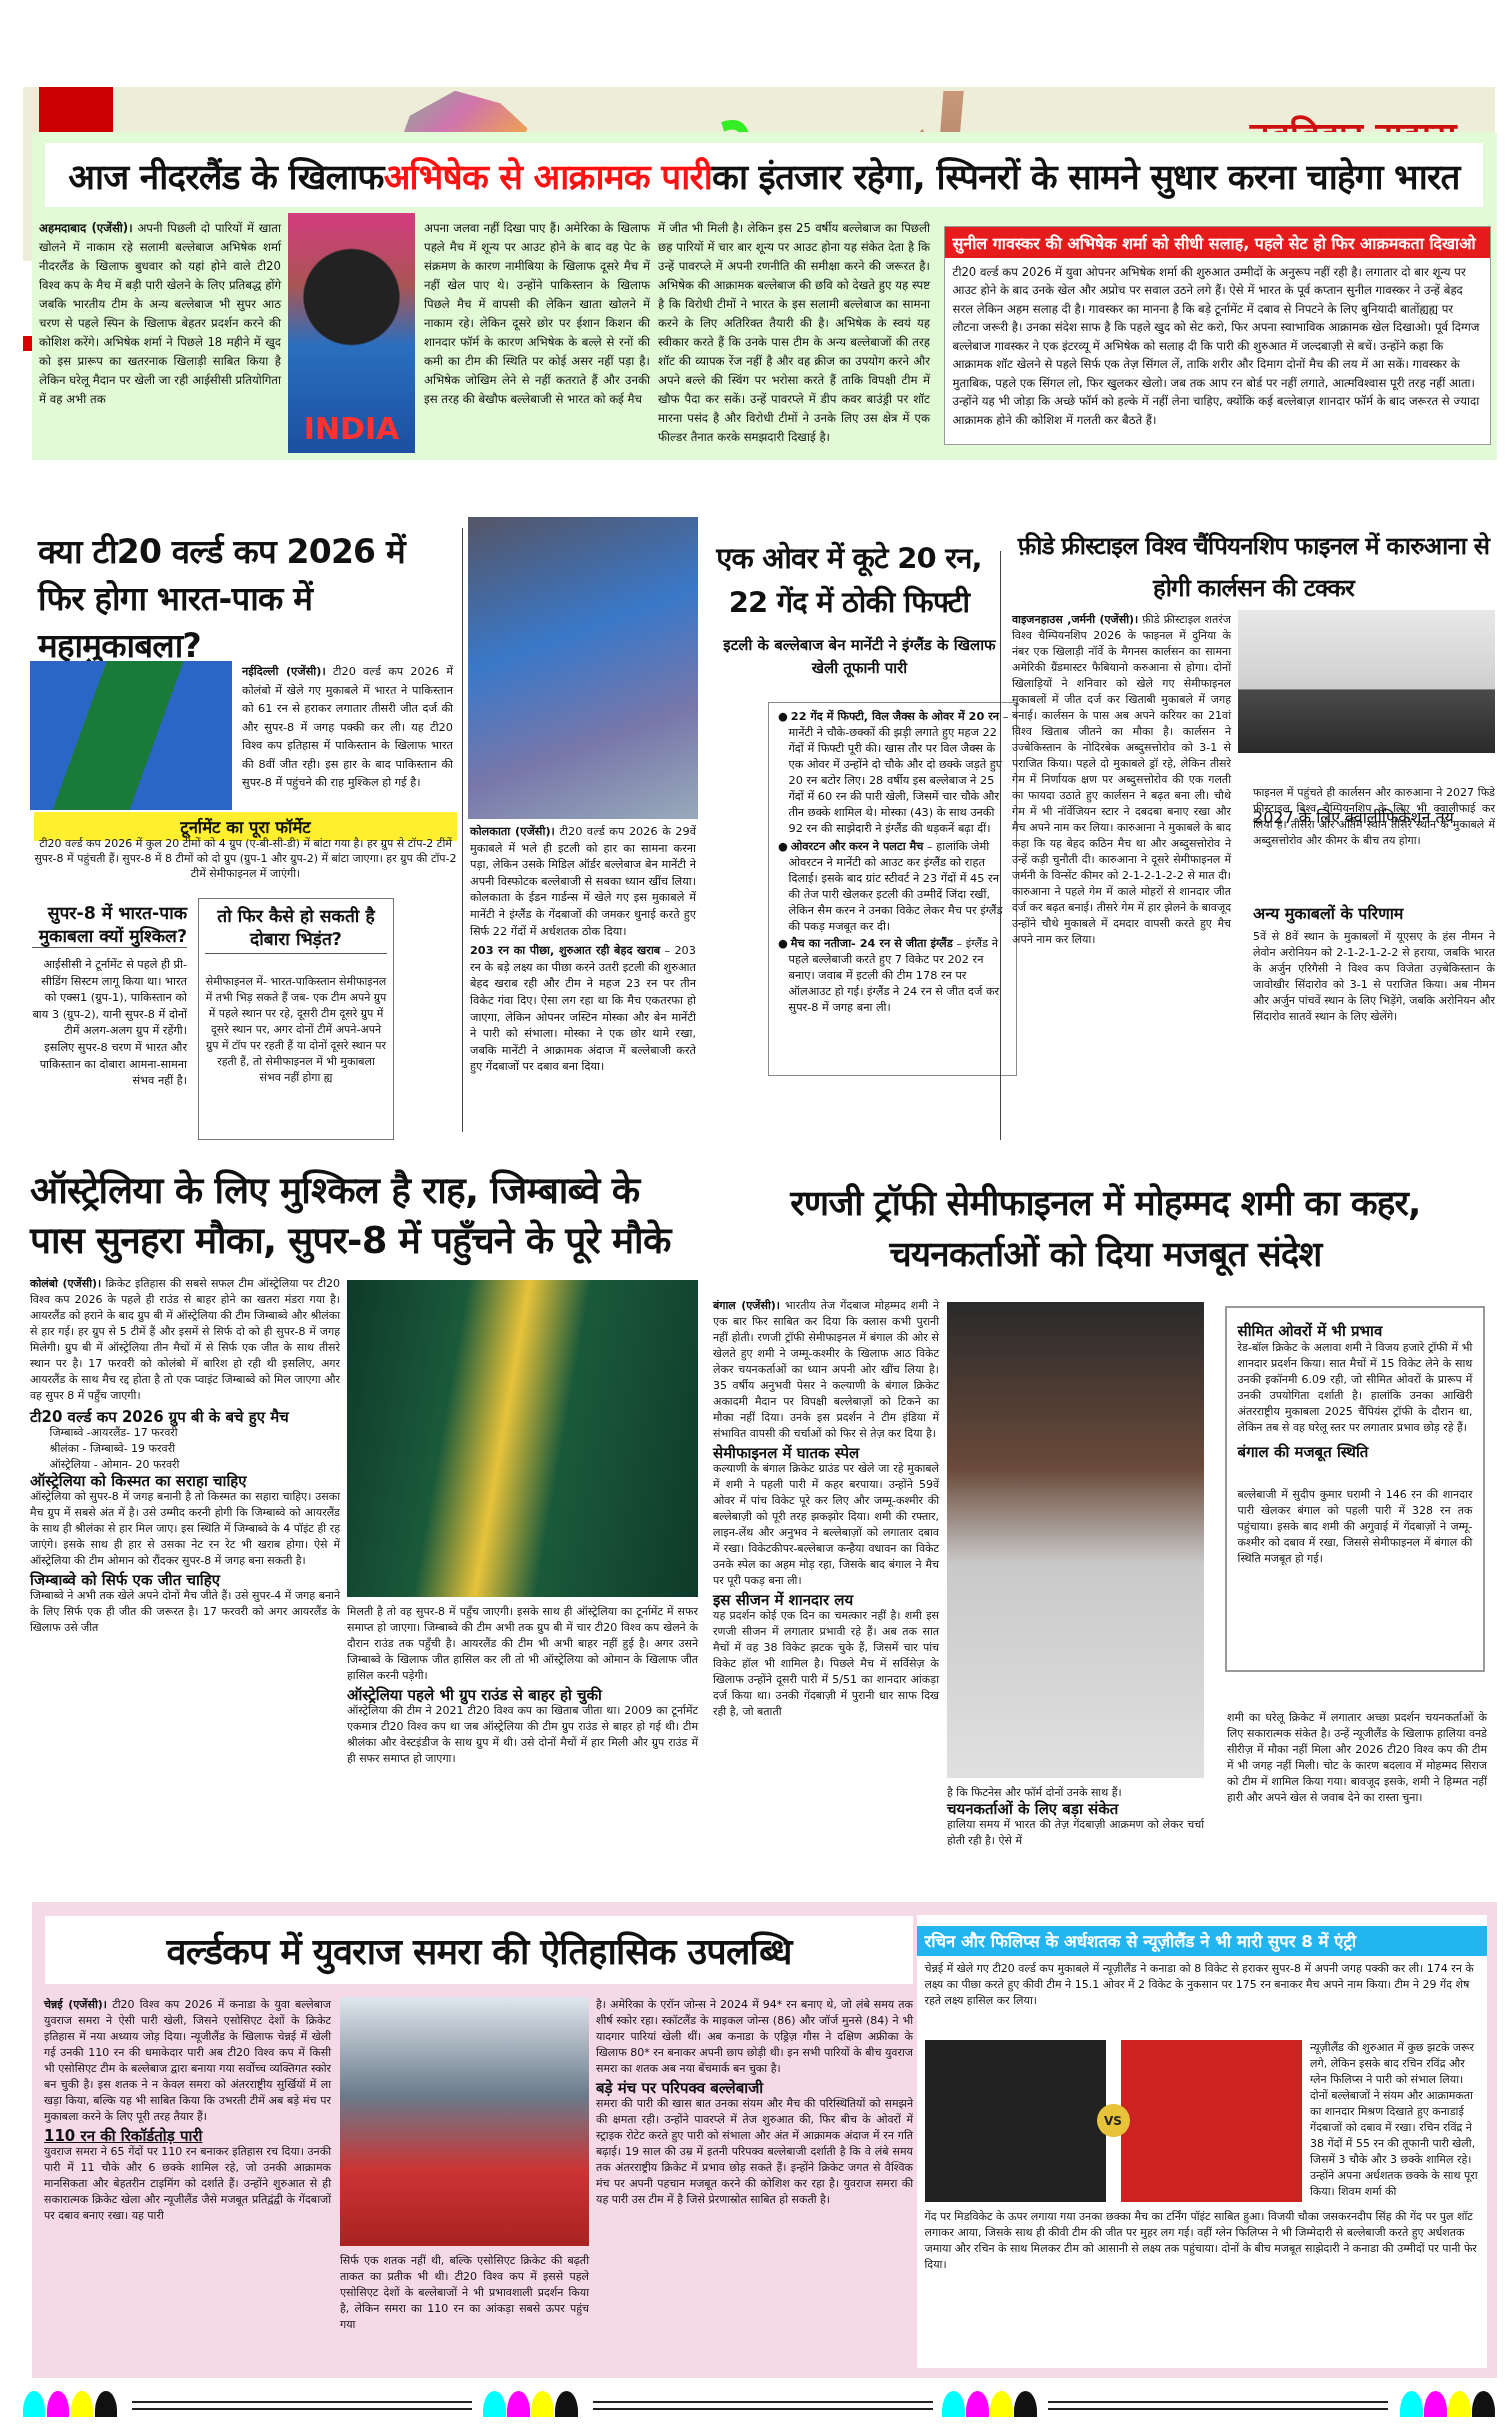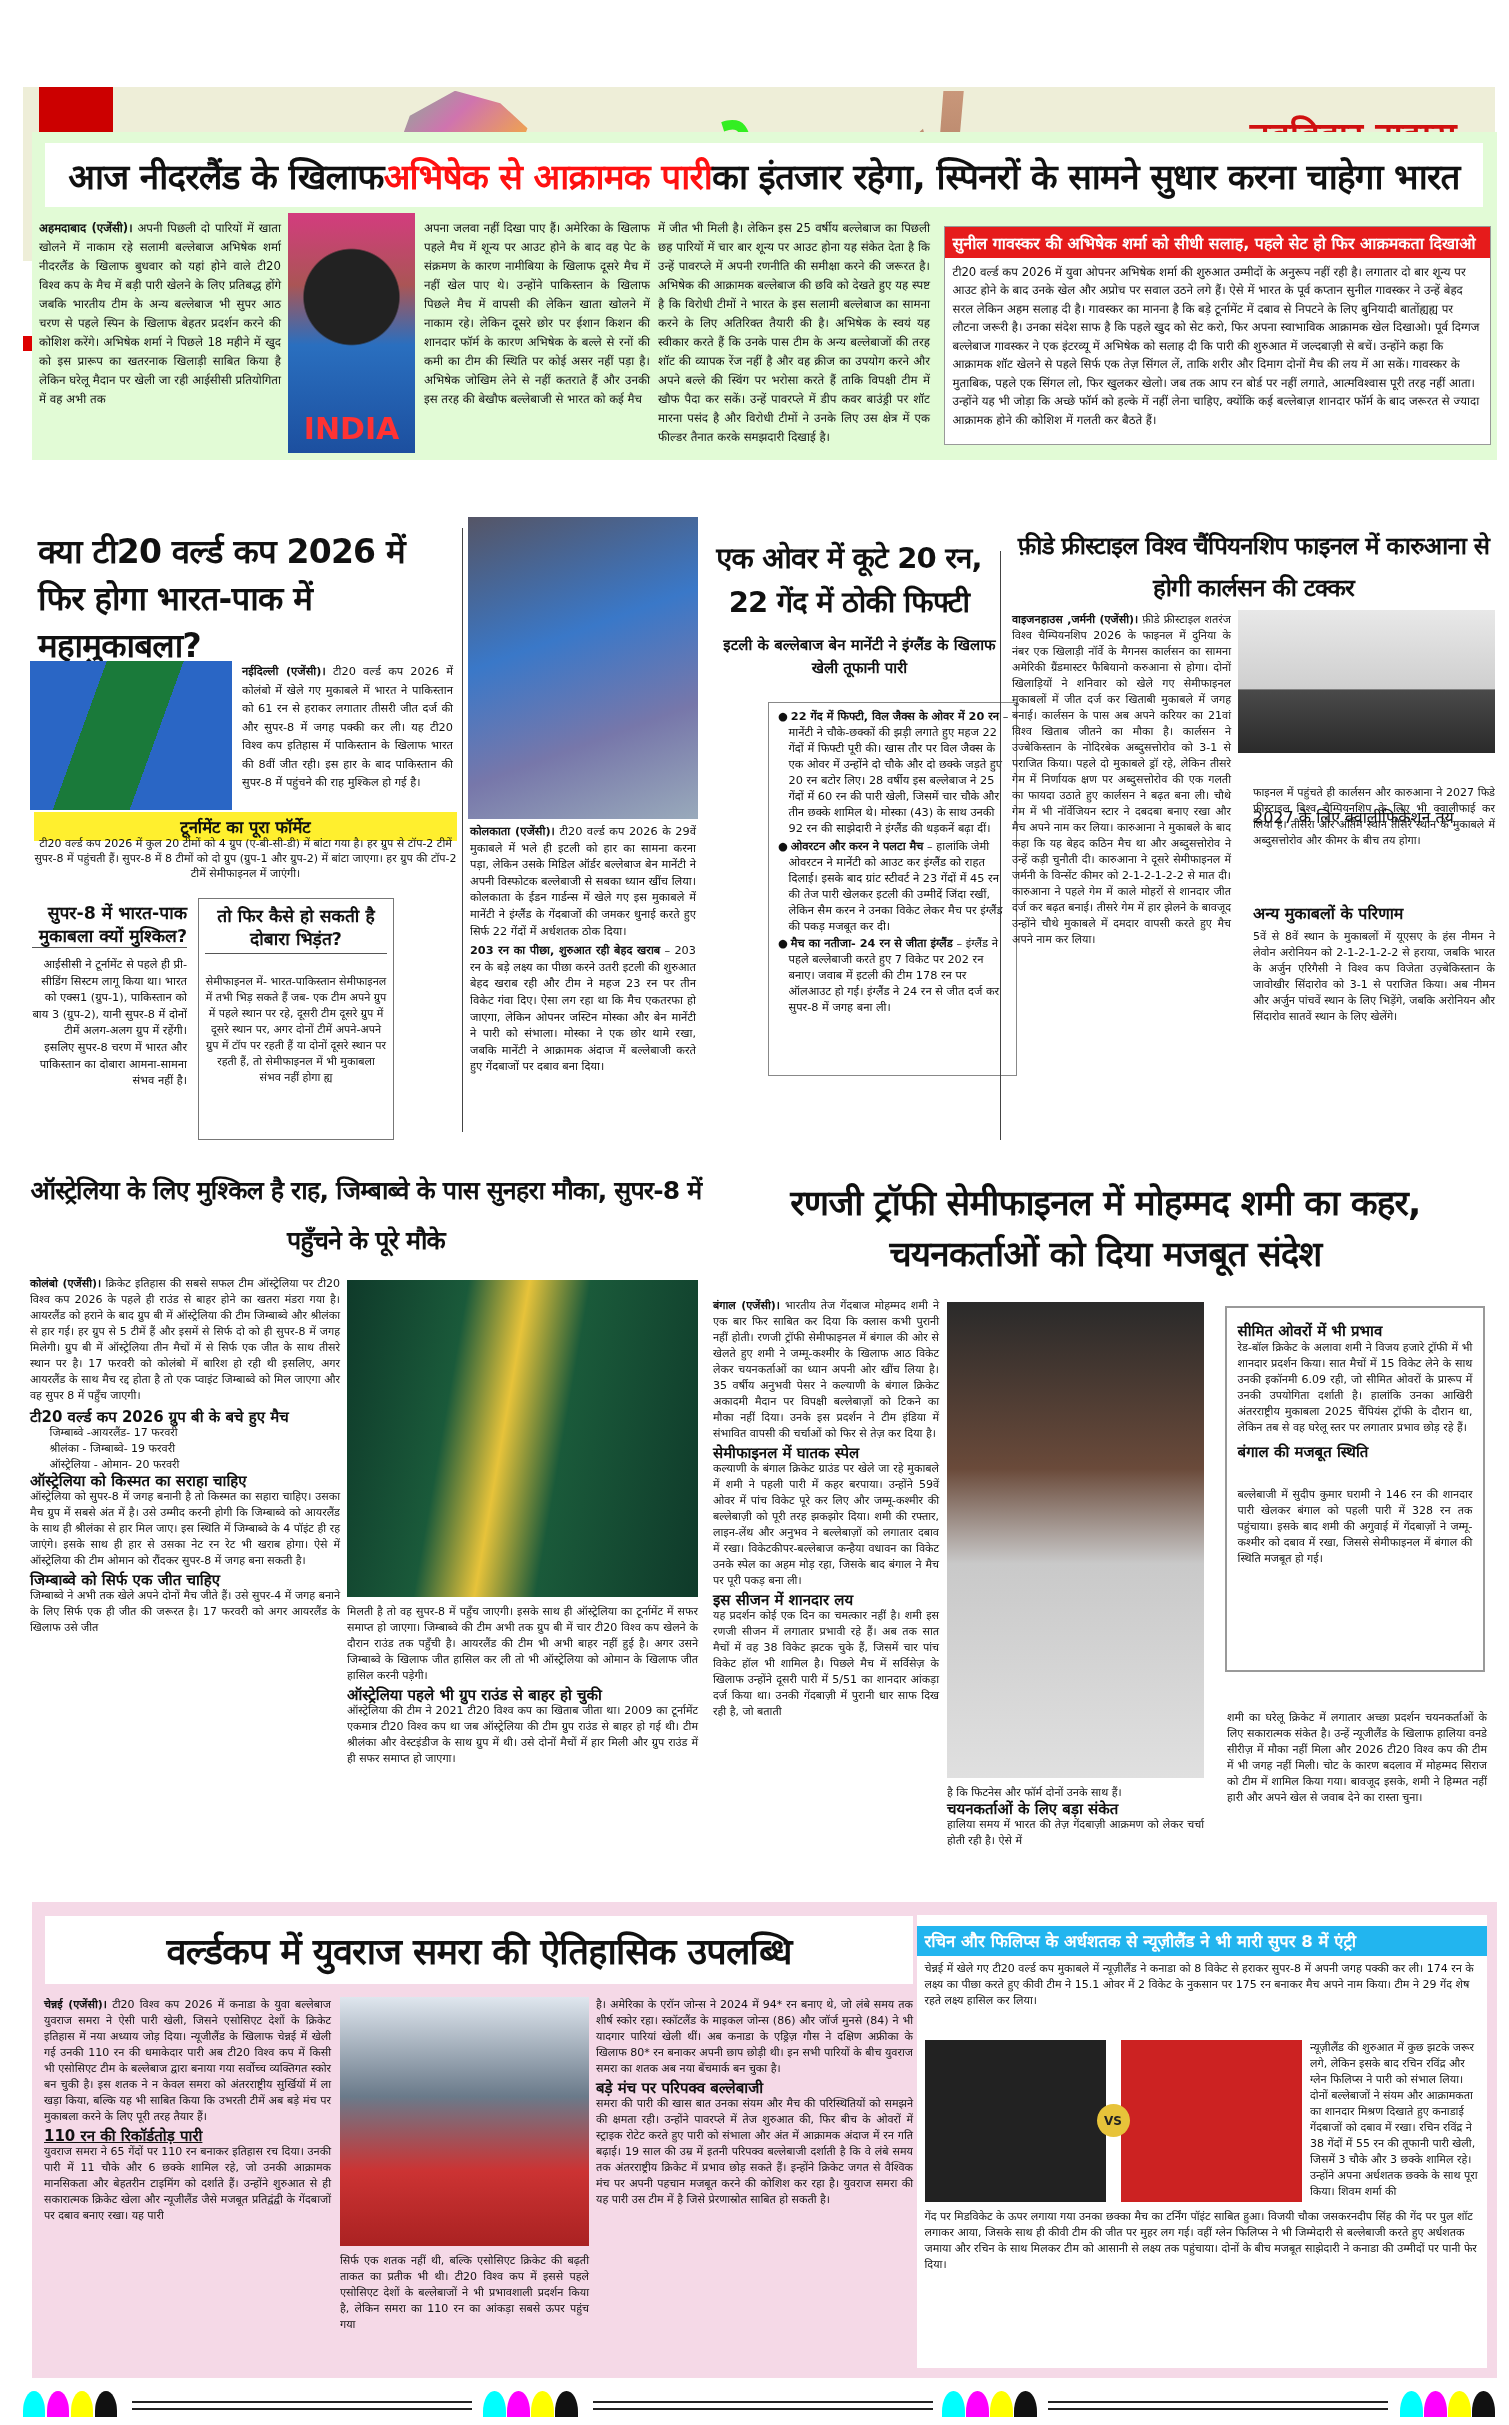--- a/index.html
+++ b/index.html
@@ -112,21 +112,21 @@
 <div class="abs h-big" style="left:1008px;top:525px;width:491px;font-size:24px;line-height:42px;text-align:center;">फ़ीडे फ्रीस्टाइल विश्व चैंपियनशिप फाइनल में कारुआना से होगी कार्लसन की टक्कर</div>
 <div class="abs col" style="left:1012px;top:612px;width:219px;font-size:11px;line-height:16px;">
   <b>वाइजनहाउस ,जर्मनी (एजेंसी)।</b> <span>फ़ीडे फ्रीस्टाइल शतरंज विश्व चैम्पियनशिप 2026 के फाइनल में दुनिया के नंबर एक खिलाड़ी नॉर्वे के मैगनस कार्लसन का सामना अमेरिकी ग्रैंडमास्टर फैबियानो करुआना से होगा। दोनों खिलाड़ियों ने शनिवार को खेले गए सेमीफाइनल मुकाबलों में जीत दर्ज कर खिताबी मुकाबले में जगह बनाई। कार्लसन के पास अब अपने करियर का 21वां विश्व खिताब जीतने का मौका है। कार्लसन ने उज्बेकिस्तान के नोदिरबेक अब्दुसत्तोरोव को 3-1 से पराजित किया। पहले दो मुकाबले ड्रॉ रहे, लेकिन तीसरे गेम में निर्णायक क्षण पर अब्दुसत्तोरोव की एक गलती का फायदा उठाते हुए कार्लसन ने बढ़त बना ली। चौथे गेम में भी नॉर्वेजियन स्टार ने दबदबा बनाए रखा और मैच अपने नाम कर लिया। कारुआना ने मुकाबले के बाद कहा कि यह बेहद कठिन मैच था और अब्दुसत्तोरोव ने उन्हें कड़ी चुनौती दी। कारुआना ने दूसरे सेमीफाइनल में जर्मनी के विन्सेंट कीमर को 2-1-2-1-2-2 से मात दी। कारुआना ने पहले गेम में काले मोहरों से शानदार जीत दर्ज कर बढ़त बनाई। तीसरे गेम में हार झेलने के बावजूद उन्होंने चौथे मुकाबले में दमदार वापसी करते हुए मैच अपने नाम कर लिया।</span>
 </div>
 <div class="abs photo" style="left:1238px;top:610px;width:257px;height:143px;background:linear-gradient(180deg,#e8e8e8 0%,#cfcfcf 55%,#4a4a4a 56%,#2a2a2a 100%);"></div>
 <div class="abs" style="left:1253px;top:759px;width:242px;font-weight:normal;font-size:16px;margin-top:47px;">2027 के लिए क्वालीफिकेशन तय</div>
 <div class="abs col" style="left:1253px;top:785px;width:242px;font-size:11px;line-height:16px;">फाइनल में पहुंचते ही कार्लसन और कारुआना ने 2027 फिडे फ्रीस्टाइल विश्व चैम्पियनशिप के लिए भी क्वालीफाई कर लिया है। तीसरा और अंतिम स्थान तीसरे स्थान के मुकाबले में अब्दुसत्तोरोव और कीमर के बीच तय होगा।</div>
 <div class="abs" style="left:1253px;top:902px;width:242px;font-weight:bold;font-size:16px;">अन्य मुकाबलों के परिणाम</div>
 <div class="abs col" style="left:1253px;top:929px;width:242px;font-size:11px;line-height:16px;">5वें से 8वें स्थान के मुकाबलों में यूएसए के हंस नीमन ने लेवोन अरोनियन को 2-1-2-1-2-2 से हराया, जबकि भारत के अर्जुन एरिगैसी ने विश्व कप विजेता उज़्बेकिस्तान के जावोखीर सिंदारोव को 3-1 से पराजित किया। अब नीमन और अर्जुन पांचवें स्थान के लिए भिड़ेंगे, जबकि अरोनियन और सिंदारोव सातवें स्थान के लिए खेलेंगे।</div>
 
-<div class="abs h-big" style="left:30px;top:1166px;width:672px;font-size:25px;line-height:50px;text-align:center;">ऑस्ट्रेलिया के लिए मुश्किल है राह, जिम्बाब्वे के पास सुनहरा मौका, सुपर-8 में पहुँचने के पूरे मौके</div>
+<div class="abs h-big" style="left:30px;top:1166px;width:672px;font-size:37px;line-height:50px;">ऑस्ट्रेलिया के लिए मुश्किल है राह, जिम्बाब्वे के पास सुनहरा मौका, सुपर-8 में पहुँचने के पूरे मौके</div>
 <div class="abs col" style="left:30px;top:1276px;width:310px;font-size:11px;line-height:16px;">
   <b>कोलंबो (एजेंसी)।</b> <span>क्रिकेट इतिहास की सबसे सफल टीम ऑस्ट्रेलिया पर टी20 विश्व कप 2026 के पहले ही राउंड से बाहर होने का खतरा मंडरा गया है। आयरलैंड को हराने के बाद ग्रुप बी में ऑस्ट्रेलिया की टीम जिम्बाब्वे और श्रीलंका से हार गई। हर ग्रुप से 5 टीमें हैं और इसमें से सिर्फ दो को ही सुपर-8 में जगह मिलेगी। ग्रुप बी में ऑस्ट्रेलिया तीन मैचों में से सिर्फ एक जीत के साथ तीसरे स्थान पर है। 17 फरवरी को कोलंबो में बारिश हो रही थी इसलिए, अगर आयरलैंड के साथ मैच रद्द होता है तो एक प्वाइंट जिम्बाब्वे को मिल जाएगा और वह सुपर 8 में पहुँच जाएगी।</span>
   <div class="subhead" style="margin-top:4.5px;">टी20 वर्ल्ड कप 2026 ग्रुप बी के बचे हुए मैच</div>
   <div style="padding-left:19.6px;">
     <div>जिम्बाब्वे -आयरलैंड- 17 फरवरी</div>
     <div>श्रीलंका - जिम्बाब्वे- 19 फरवरी</div>
     <div>ऑस्ट्रेलिया - ओमान- 20 फरवरी</div>
   </div>
   <div class="subhead">ऑस्ट्रेलिया को किस्मत का सराहा चाहिए</div>
   <div>ऑस्ट्रेलिया को सुपर-8 में जगह बनानी है तो किस्मत का सहारा चाहिए। उसका मैच ग्रुप में सबसे अंत में है। उसे उम्मीद करनी होगी कि जिम्बाब्वे को आयरलैंड के साथ ही श्रीलंका से हार मिल जाए। इस स्थिति में जिम्बाब्वे के 4 पॉइंट ही रह जाएंगे। इसके साथ ही हार से उसका नेट रन रेट भी खराब होगा। ऐसे में ऑस्ट्रेलिया की टीम ओमान को रौंदकर सुपर-8 में जगह बना सकती है।</div>

